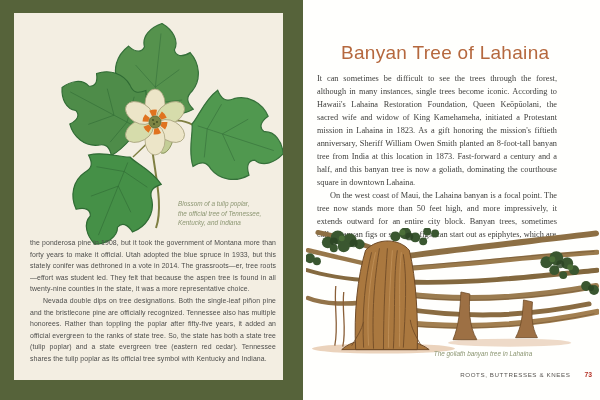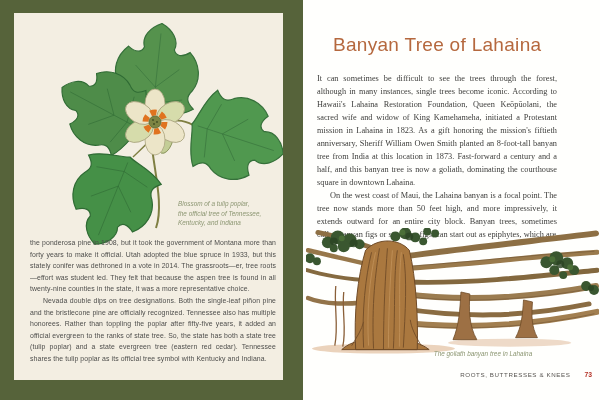--- a/index.html
+++ b/index.html
@@ -26,21 +26,21 @@
     left:16px; top:224px; width:246px;
     font-size:6.9px; line-height:11.6px; color:#4d4d4b; letter-spacing:0.1px;
   }
   .right-body {
     left:14px; top:72px; width:240px;
     font-family:"Liberation Serif", serif;
     font-size:8.3px; line-height:13px; color:#3d3d3b;
   }
   .chapter-heading {
     position:absolute; left:30px; top:34px;
-    font-size:19px; color:#b5683e; letter-spacing:0.3px; font-weight:normal; margin:0;
+    font-size:19px; color:#b5683e; letter-spacing:0.3px; font-weight:normal; margin:8px;
   }
   .footer {
     position:absolute; right:8px; top:371px;
     display:flex; align-items:baseline; gap:14px;
   }
   .footer-section { font-size:6.2px; letter-spacing:0.6px; color:#575450; }
   .footer-page { font-size:6.8px; font-weight:bold; color:#b5352a; }
 </style>
 </head>
 <body>

